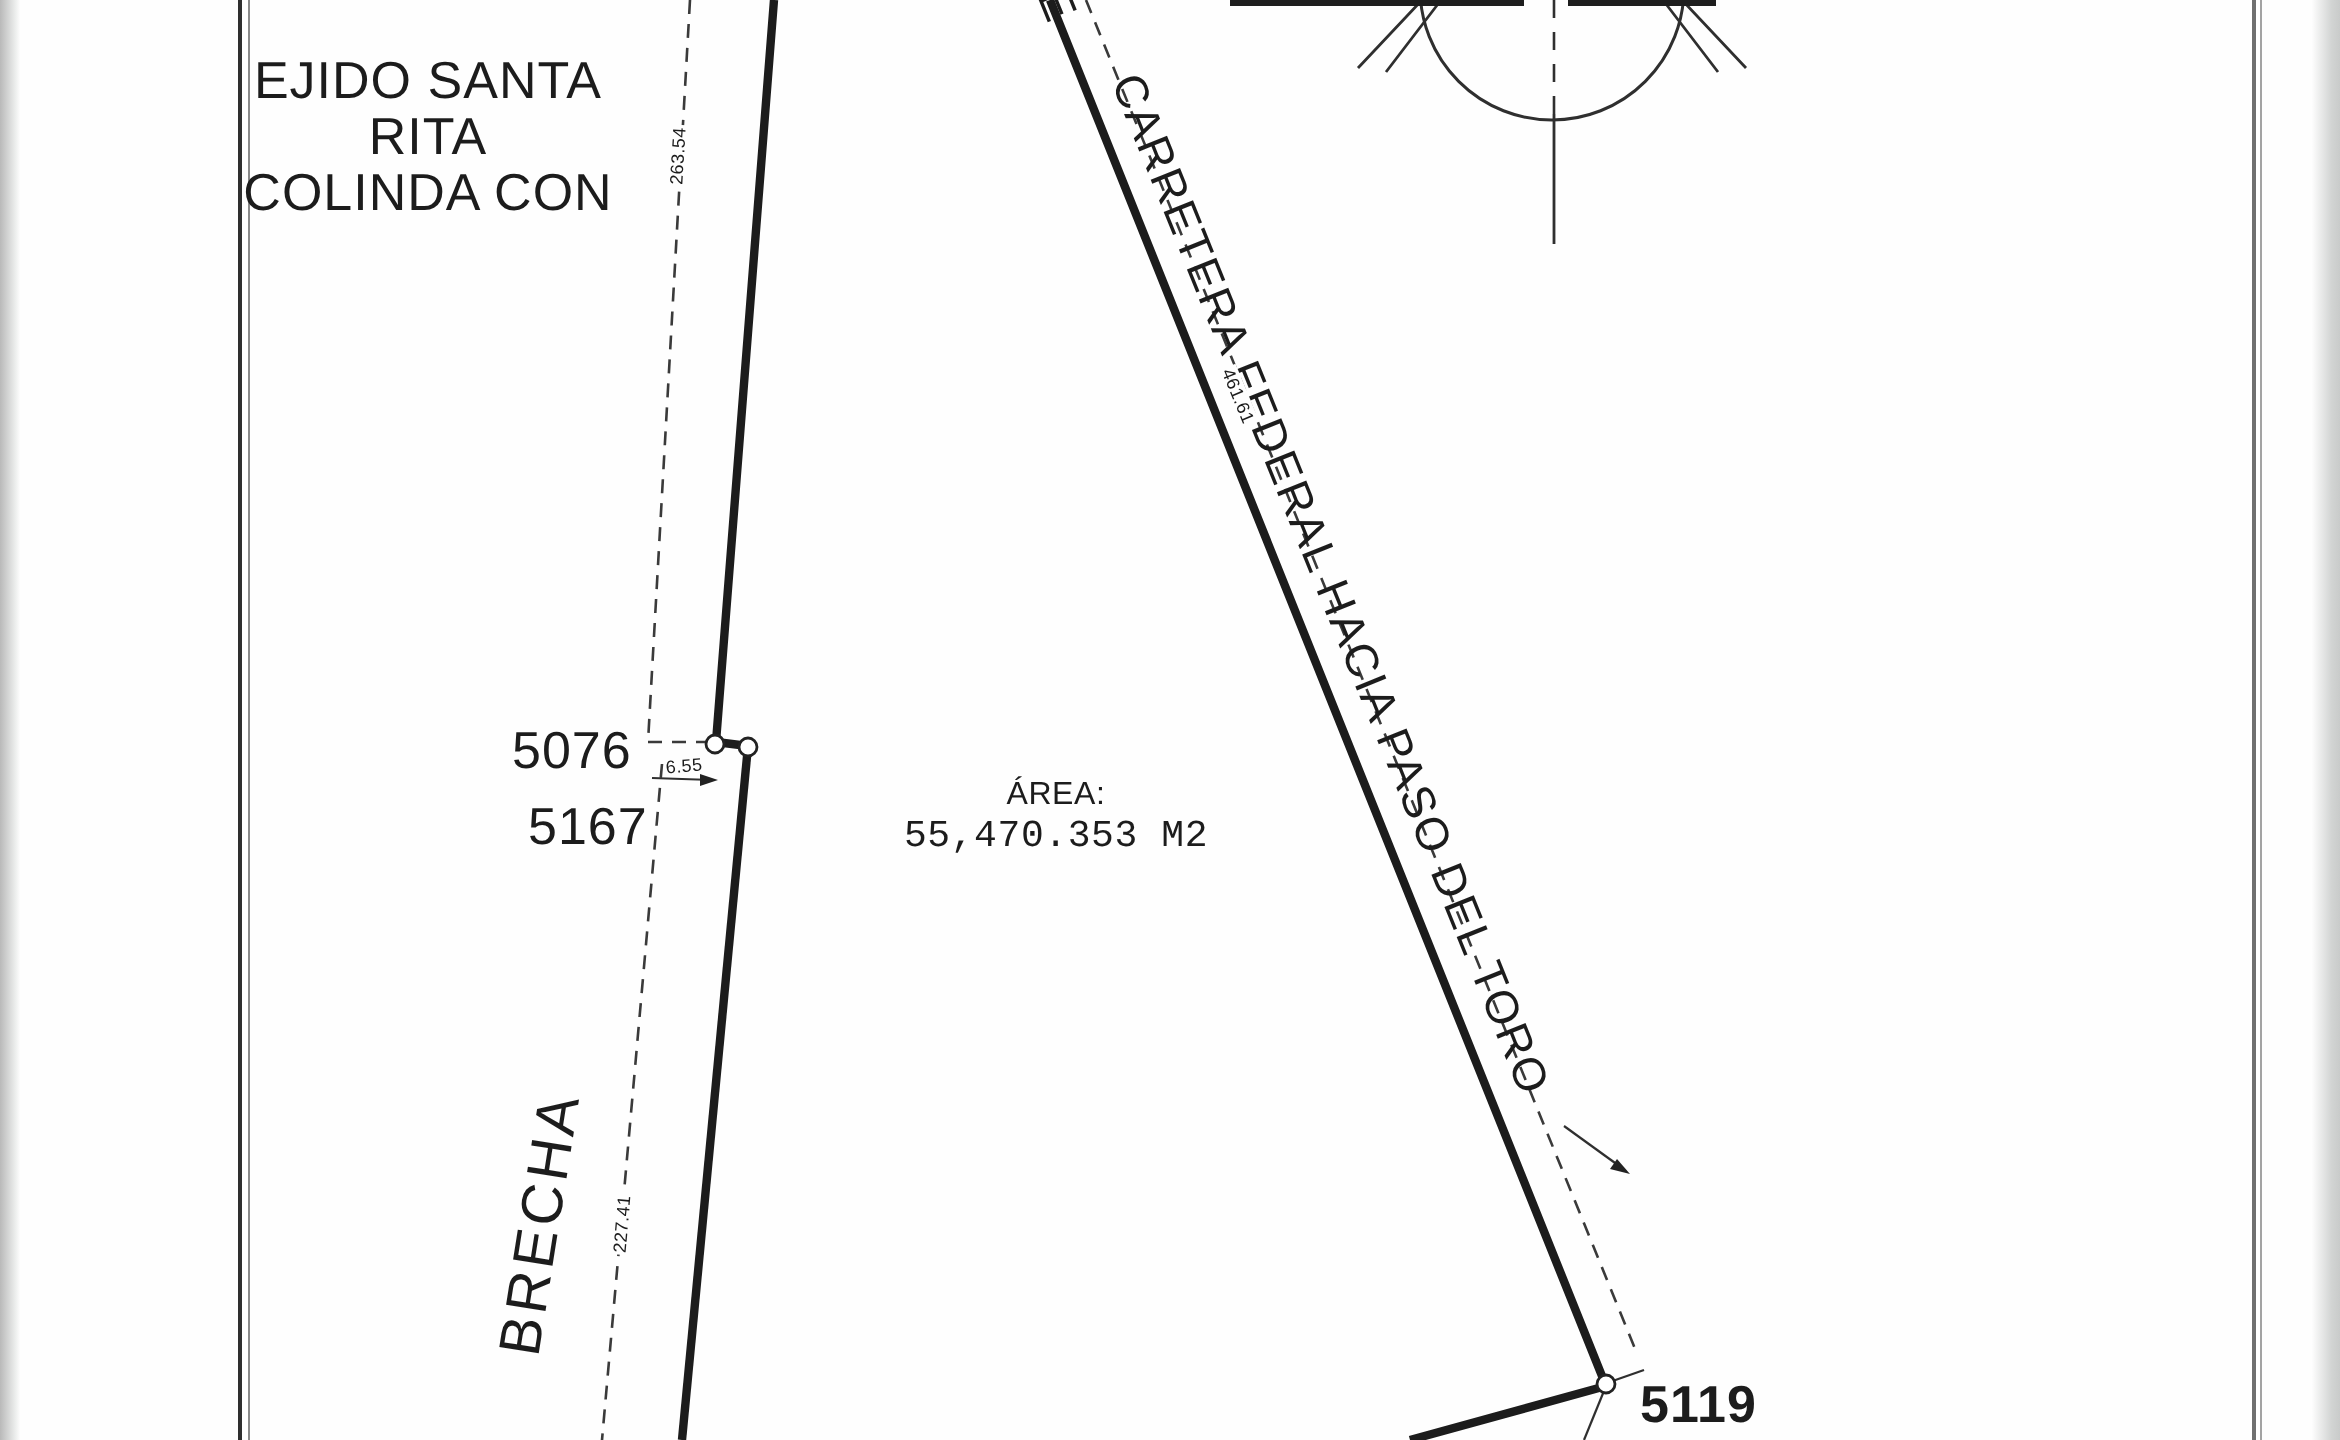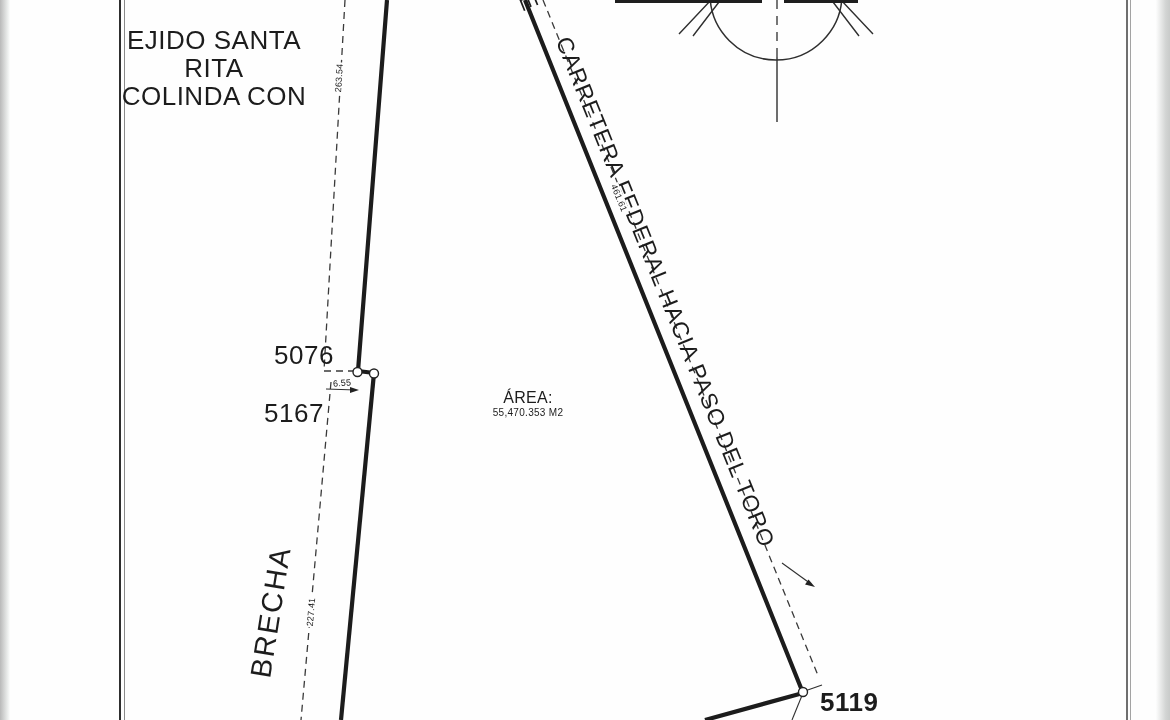--- a/index.html
+++ b/index.html
@@ -28,26 +28,26 @@
   .marker{fill:#fff;stroke:#222;stroke-width:1.4;}
   .ahead{fill:#222;stroke:none;}
   .na-arc{fill:none;stroke:#2f2f2f;stroke-width:1.5;}
   .na-dash{stroke:#2f2f2f;stroke-width:1.3;fill:none;stroke-dasharray:9 7;}
   .na-solid{stroke:#2f2f2f;stroke-width:1.4;fill:none;}
   .na-bar{stroke:#1e1e1e;stroke-width:3;fill:none;}
   .label{position:absolute;white-space:nowrap;}
   .neighbor{left:100px;top:26px;width:228px;text-align:center;
     font-size:26px;line-height:28px;letter-spacing:.5px;white-space:normal;}
   .vertex{font-size:26px;letter-spacing:.5px;}
-  .v5076{left:256px;top:340px;margin-left:18px;}
+  .v5076{left:256px;top:360px;}
   .v5167{left:264px;top:398px;}
   .v5119{left:820px;top:687px;font-weight:bold;}
   .area{left:428px;top:389px;width:200px;text-align:center;white-space:normal;}
   .area .t{font-size:16px;letter-spacing:.3px;}
-  .area .v{font-size:10px;letter-spacing:.3px;}
+  .area .v{font-size:19px;letter-spacing:.3px;font-family:Liberation Mono, monospace;}
   .brecha{left:271px;top:612px;font-size:29px;letter-spacing:2px;
     transform:translate(-50%,-50%) rotate(-81deg);}
   .road{left:575px;top:33px;font-size:23px;letter-spacing:.8px;
     transform-origin:0 0;transform:rotate(68deg);}
   .road-cut{left:538px;top:-10px;font-size:23px;
     transform-origin:0 0;transform:rotate(68deg);}
   .dim{font-size:9px;letter-spacing:.2px;background:var(--paper);padding:0 1px;
     transform:translate(-50%,-50%);}
   .dim.wu{left:339px;top:78px;transform:translate(-50%,-50%) rotate(-86.5deg);}
   .dim.jg{left:342px;top:383px;transform:translate(-50%,-50%) rotate(-5deg);background:transparent;}

